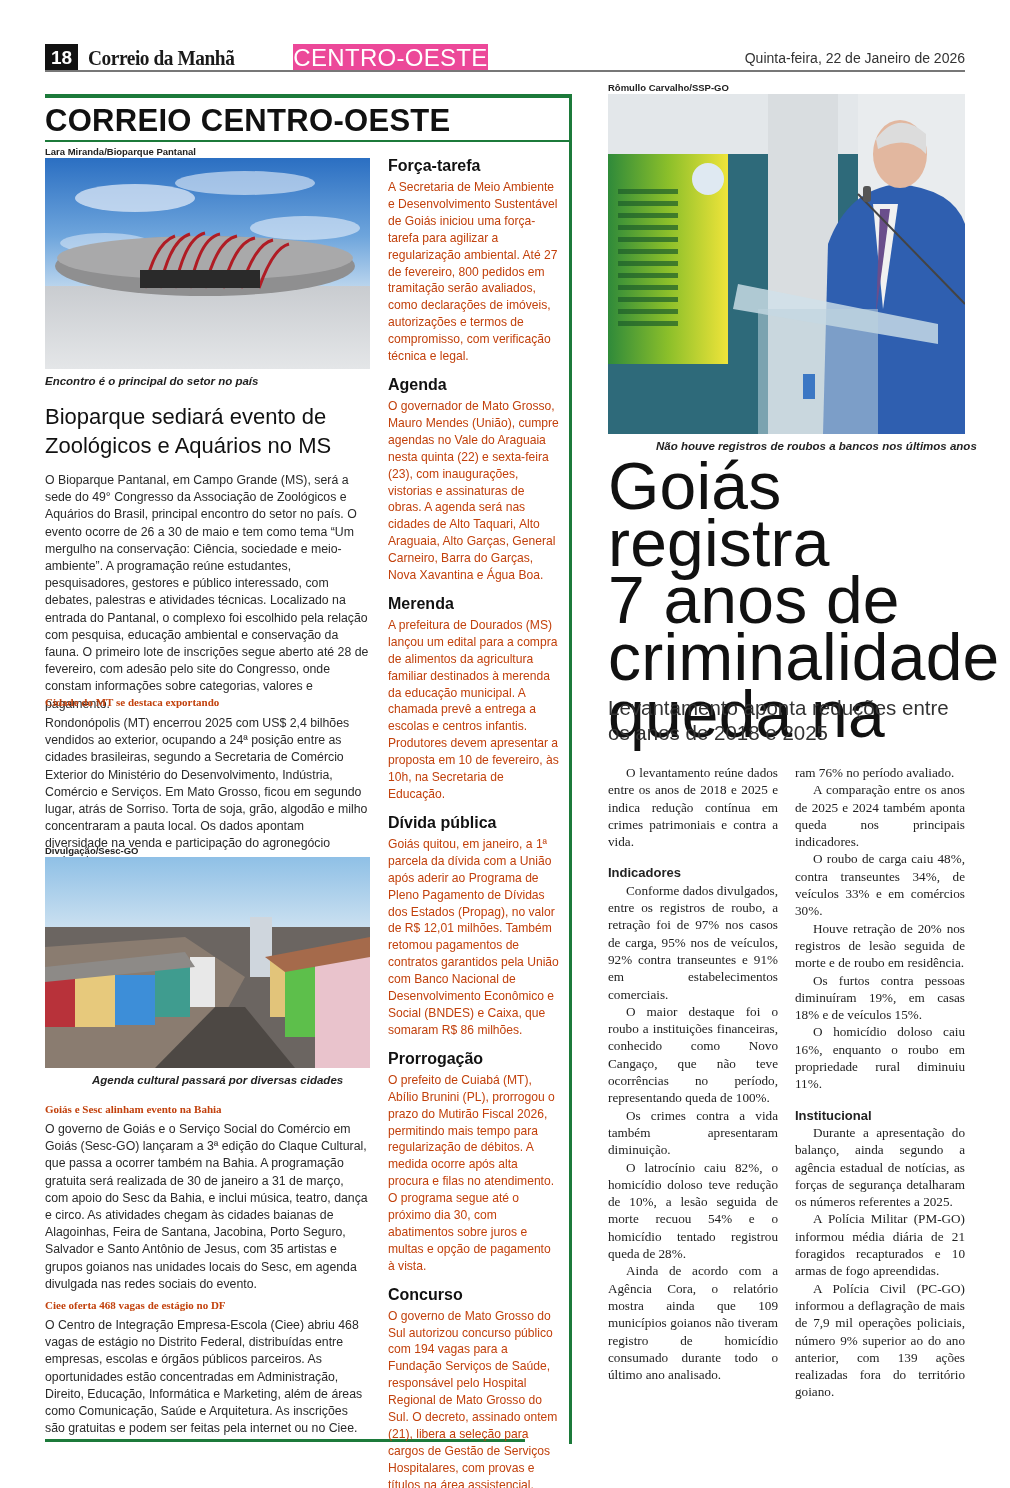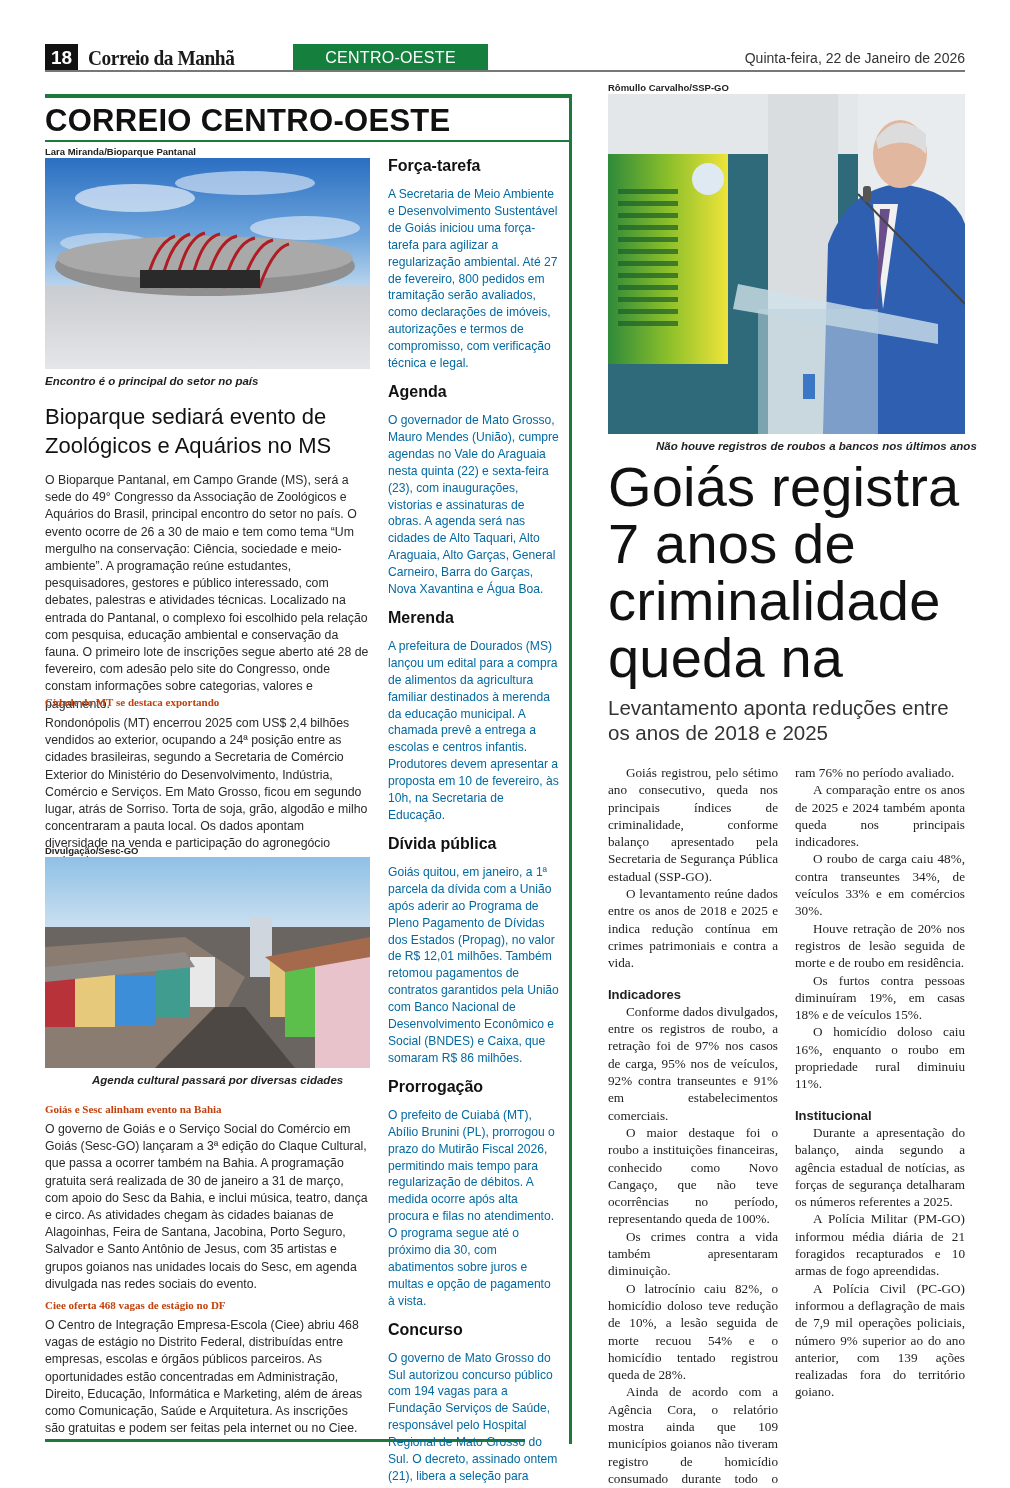--- a/index.html
+++ b/index.html
@@ -14,22 +14,22 @@
   .page-num {
     left: 45px; top: 44px; width: 33px; height: 27px; background: #111;
     color: #fff; font-weight: bold; font-size: 19px; line-height: 27px; text-align: center;
     font-family: "Liberation Sans", sans-serif;
   }
   .brand {
     left: 88px; top: 44px; font-family: "Liberation Serif", serif; font-size: 22px;
     font-weight: bold; line-height: 27px; letter-spacing: -0.5px; transform: scaleX(0.88); transform-origin: left;
   }
   .section-tag {
-    left: 293px; top: 44px; width: 195px; height: 27px; background: #15803d; color: #fff;
-    font-family: "Liberation Sans", sans-serif; font-size: 16px; line-height: 27px; text-align: center; letter-spacing: 0.3px;
+    left: 293px; top: 44px; width: 195px; height: 27px; background: #ec4899; color: #fff;
+    font-family: "Liberation Sans", sans-serif; font-size: 24px; line-height: 27px; text-align: center; letter-spacing: 0.3px;
   }
   .date {
     right: 45px; top: 50px; font-family: "Liberation Sans", sans-serif; font-size: 14px; color: #333;
   }
   .top-rule { left: 45px; right: 45px; top: 70px; height: 2px; background: #777; }
 
   
   .green-top { left: 45px; top: 94px; width: 527px; height: 4px; background: #1c7a3a; }
   .green-right { left: 569px; top: 94px; width: 3px; height: 1350px; background: #1c7a3a; }
   .green-sub { left: 45px; top: 140px; width: 527px; height: 2px; background: #1c7a3a; }
@@ -48,24 +48,24 @@
   .h-big { font-family: "Liberation Sans", sans-serif; font-size: 22px; line-height: 29px; color: #111; }
   .h-mid { font-family: Liberation Serif, serif; font-size: 11px; font-weight: bold; color: #c2410c; line-height: 20px; }
   .body-sans { font-family: "Liberation Sans", sans-serif; font-size: 12.3px; line-height: 17.2px; color: #2a2a2a; }
   .body-serif { font-family: "Liberation Serif", serif; font-size: 13.2px; line-height: 17.3px; color: #222; text-align: justify; hyphens: auto; }
   .body-serif p { text-indent: 18px; }
   .body-serif h4 { font-family: "Liberation Sans", sans-serif; font-size: 13px; font-weight: bold; margin-top: 14px; text-indent: 0; }
 
   .mid-col { left: 388px; width: 172px; }
   .mid-col h3 { font-family: "Liberation Sans", sans-serif; font-size: 16px; font-weight: bold; color: #111; margin-top: 10px; line-height: 20px; }
   .mid-col h3:first-child { margin-top: 0; }
-  .mid-col p { font-family: "Liberation Sans", sans-serif; font-size: 12.1px; line-height: 16.9px; color: #0369a1; margin-top: 10px; }
+  .mid-col p { font-family: "Liberation Sans", sans-serif; font-size: 12.1px; line-height: 16.9px; color: #c2410c; margin-top: 3px; }
 
   .main-headline {
-    left: 608px; top: 458px; width: 360px; font-family: "Liberation Sans", sans-serif; font-size: 56px;
+    left: 608px; top: 458px; width: 360px; font-family: "Liberation Sans", sans-serif; font-size: 66px;
     line-height: 57px; color: #111; font-weight: normal; letter-spacing: 0.2px;
   }
   .main-sub {
     left: 608px; top: 695px; width: 360px; font-family: "Liberation Sans", sans-serif; font-size: 20.5px;
     line-height: 25px; color: #333; font-weight: normal;
   }
 </style>
 </head>
 <body>
 
@@ -217,21 +217,20 @@
 
 <h1 class="abs main-headline">
   <span style="display:block">Goiás registra</span>
   <span style="display:block">7 anos de</span>
   <span style="display:block">criminalidade</span>
   <span style="display:block">queda na</span>
 </h1>
 <h2 class="abs main-sub">Levantamento aponta reduções entre os anos de 2018 e 2025</h2>
 
 <div class="abs body-serif" id="col1" style="left:608px; top:764px; width:170px;">
-    <p>Goiás registrou, pelo sétimo ano consecutivo, queda nos principais índices de criminalidade, conforme balanço apresentado pela Secretaria de Segurança Pública estadual (SSP-GO).</p>
     <p>O levantamento reúne dados entre os anos de 2018 e 2025 e indica redução contínua em crimes patrimoniais e contra a vida.</p>
     <h4>Indicadores</h4>
     <p>Conforme dados divulgados, entre os registros de roubo, a retração foi de 97% nos casos de carga, 95% nos de veículos, 92% contra transeuntes e 91% em estabelecimentos comerciais.</p>
     <p>O maior destaque foi o roubo a instituições financeiras, conhecido como Novo Cangaço, que não teve ocorrências no período, representando queda de 100%.</p>
     <p>Os crimes contra a vida também apresentaram diminuição.</p>
     <p>O latrocínio caiu 82%, o homicídio doloso teve redução de 10%, a lesão seguida de morte recuou 54% e o homicídio tentado registrou queda de 28%.</p>
     <p>Ainda de acordo com a Agência Cora, o relatório mostra ainda que 109 municípios goianos não tiveram registro de homicídio consumado durante todo o último ano analisado.</p>
   </div>
 <div class="abs body-serif" id="col2" style="left:795px; top:764px; width:170px;">
     <p style="text-indent: 0px;">ram 76% no período avaliado.</p>

